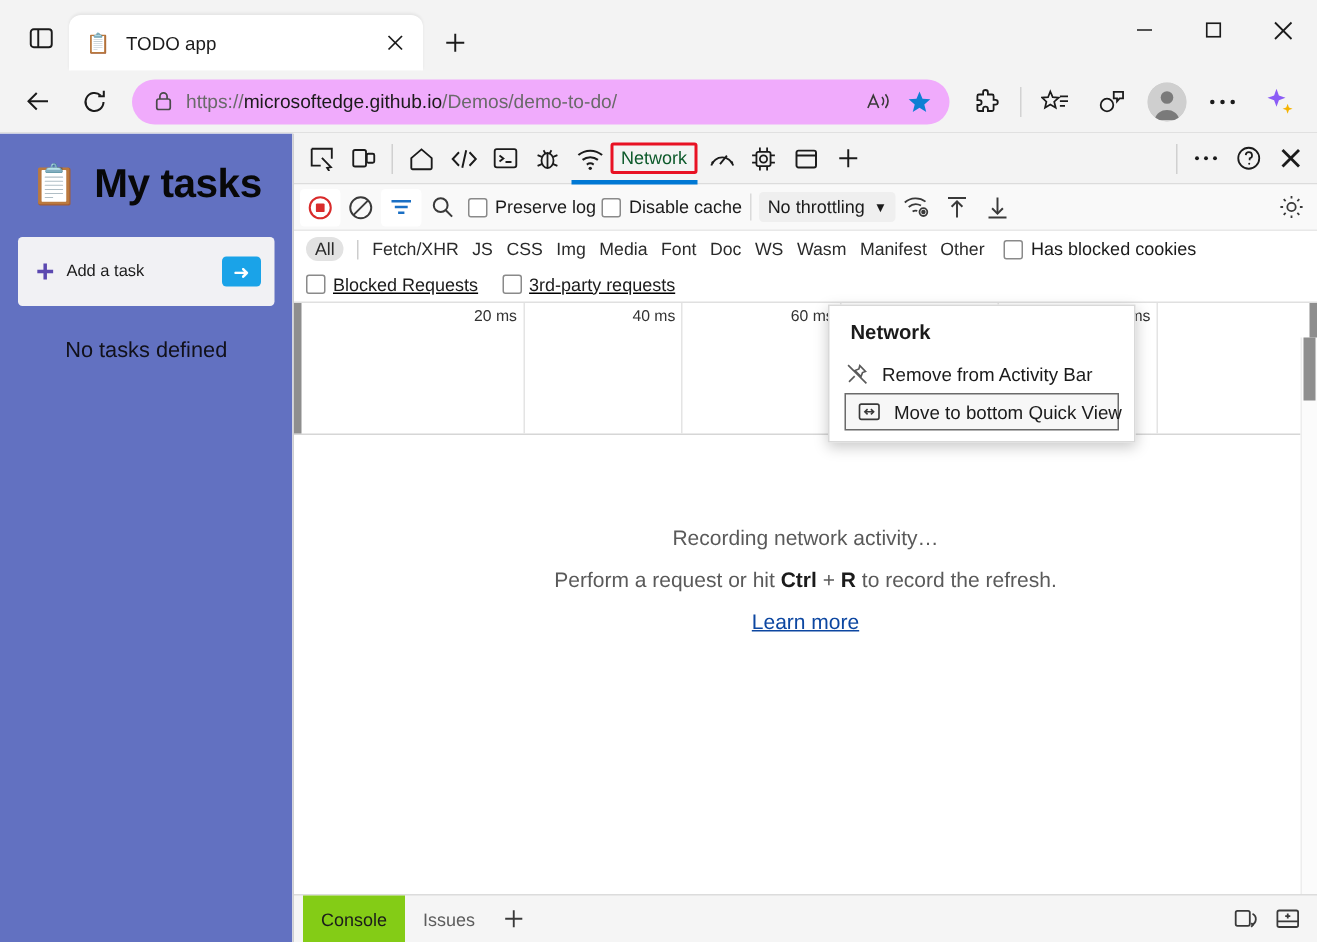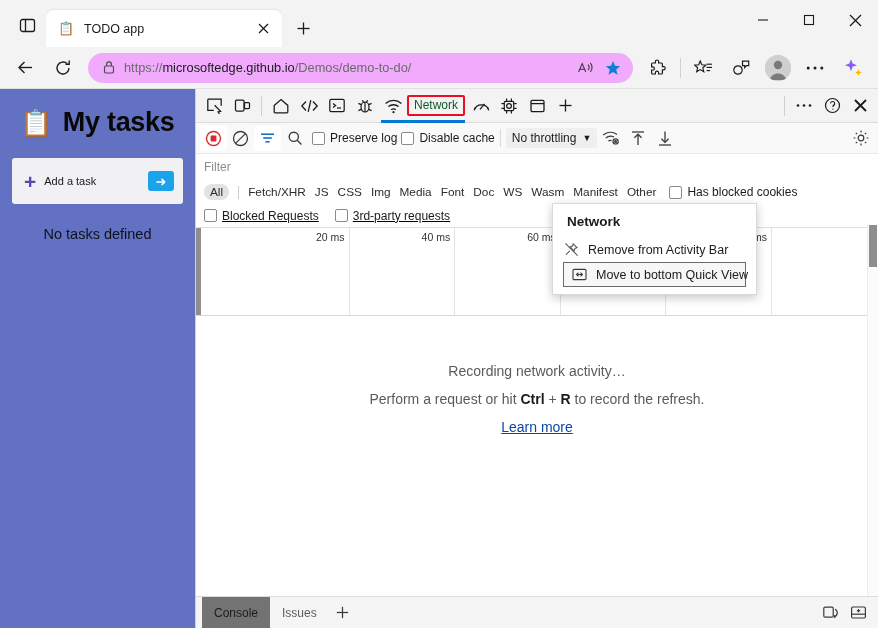--- a/index.html
+++ b/index.html
@@ -426,21 +426,21 @@
     padding: 0 6px;
   }
   .drawer-tab {
     display:flex;align-items:center;
     padding: 0 12px;
     font-size: 12px;
     color: #5d5d5d;
     cursor: pointer;
   }
   .drawer-tab.active {
-    background: #737373;
+    background: #84cc16;
     color: #1b1b1b;
   }
   .drawer-plus {
     width: 28px;
     display:flex;align-items:center;justify-content:center;
     cursor:pointer;
   }
 
   
   .dt-scroll {
@@ -832,23 +832,20 @@
         </div>
         <div class="dt-spacer"></div>
         <div class="nw-ico">
           <svg width="18" height="18" viewBox="0 0 18 18" stroke="#3a3a3a" stroke-width="1.2" fill="none">
             <circle cx="9" cy="9" r="2.8"></circle>
             <path d="M9 1.6v1.8M9 14.6v1.8M1.6 9h1.8M14.6 9h1.8M3.8 3.8l1.3 1.3M12.9 12.9l1.3 1.3M14.2 3.8l-1.3 1.3M5.1 12.9l-1.3 1.3"></path>
           </svg>
         </div>
       </div>
 
-      <div class="nw-filter">
-        <span class="filter-input">Filter</span>
-      </div>
 
       <div class="nw-types">
         <span class="type-all">All</span>
         <span class="type-div"></span>
         <span class="type-item">Fetch/XHR</span>
         <span class="type-item">JS</span>
         <span class="type-item">CSS</span>
         <span class="type-item">Img</span>
         <span class="type-item">Media</span>
         <span class="type-item">Font</span>

